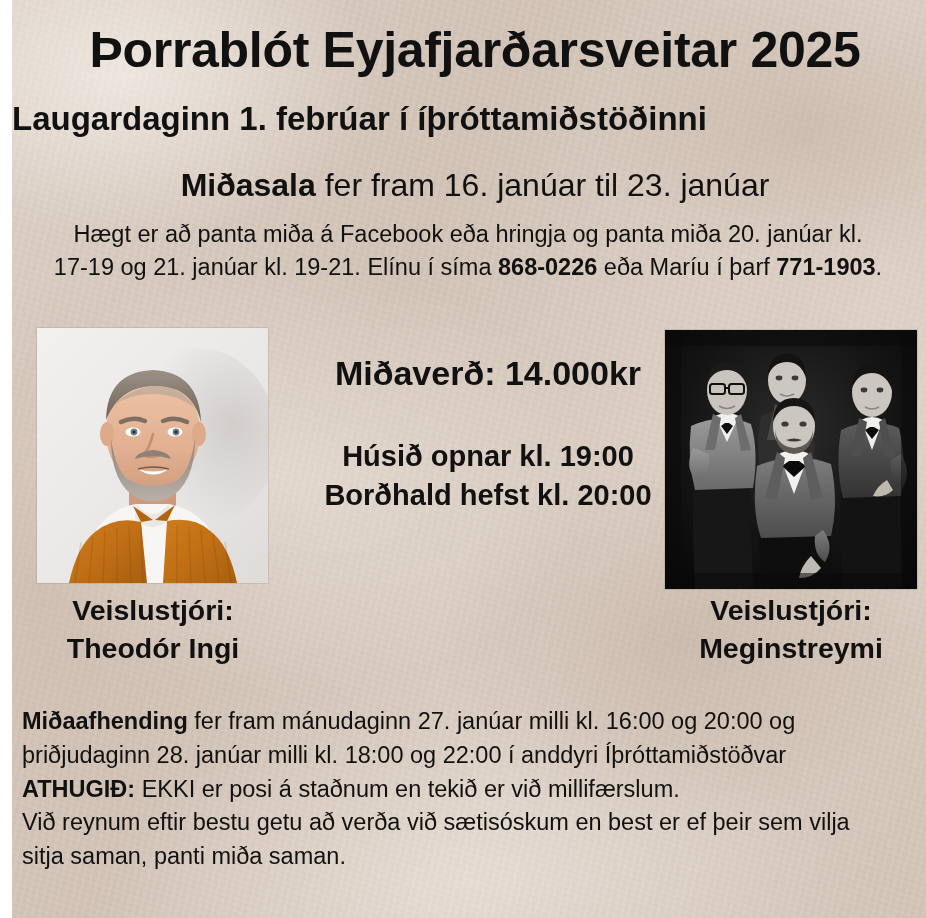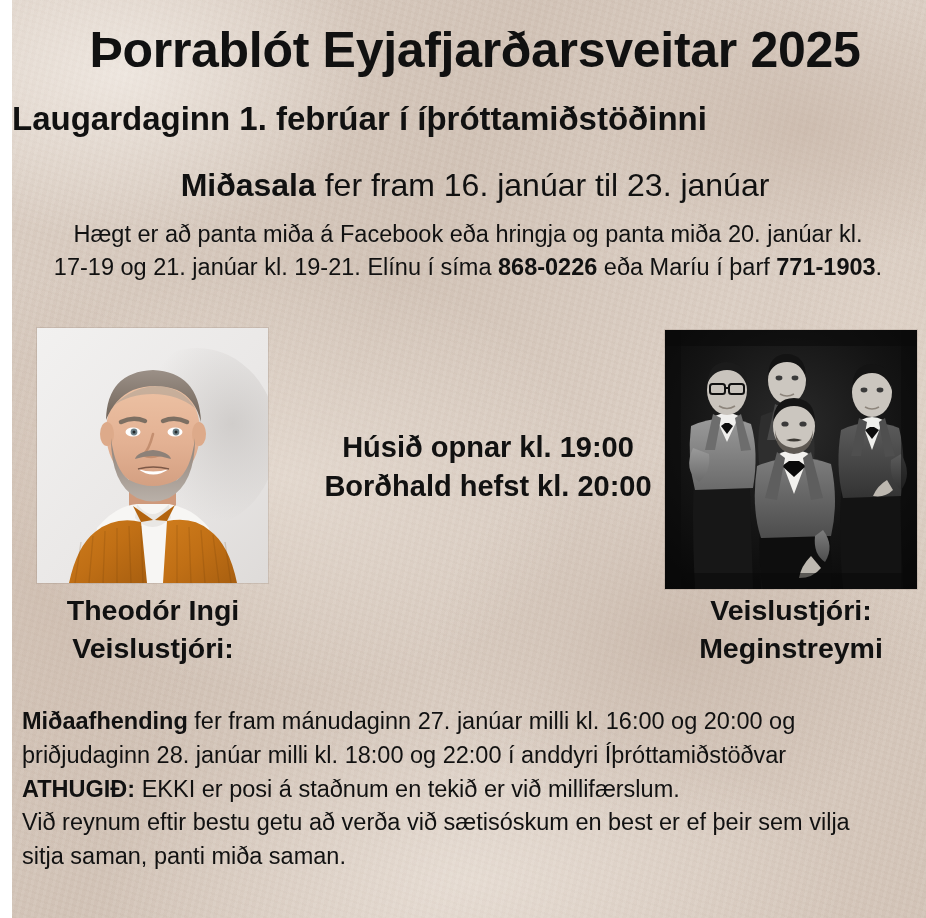--- a/index.html
+++ b/index.html
@@ -91,21 +91,21 @@
   .price {
     position: absolute;
     top: 354px; left: 286px; width: 380px;
     text-align: center;
     font-size: 34px;
     font-weight: bold;
     white-space: nowrap;
   }
   .times {
     position: absolute;
-    top: 428px; left: 276px; width: 400px;
+    top: 437px; left: 276px; width: 400px;
     text-align: center;
     font-size: 29px;
     font-weight: bold;
     line-height: 1.33;
     white-space: nowrap;
   }
 
   
   .photo {
     position: absolute;
@@ -161,20 +161,21 @@
 
     <div class="sales-line">
       <b>Miðasala</b><span> fer fram 16. janúar til 23. janúar</span>
     </div>
 
     <div class="order-info">
       <div class="line">Hægt er að panta miða á Facebook eða hringja og panta miða 20. janúar kl.</div>
       <div class="line"><span>17-19 og 21. janúar kl. 19-21. Elínu í síma </span><b>868-0226</b><span> eða Maríu í þarf </span><b>771-1903</b><span>.</span></div>
     </div>
 
+    <div class="price">Miðaverð: 14.000kr</div>
 
     <div class="times">
       <div>Húsið opnar kl. 19:00</div>
       <div>Borðhald hefst kl. 20:00</div>
     </div>
 
     <div class="photo" id="photo-host">
       <svg viewBox="0 0 231 255" preserveAspectRatio="xMidYMid slice">
         <defs>
           <linearGradient id="hostBg" x1="0" y1="0" x2="1" y2="1">
@@ -353,22 +354,22 @@
         <rect x="0" y="0" width="252" height="259" fill="none"></rect>
         <path d="M0 0 H252 V259 H0 Z" fill="url(#bandBg)" opacity="0"></path>
         <rect x="0" y="0" width="252" height="16" fill="#0a0a0a" opacity="0.55"></rect>
         <rect x="0" y="243" width="252" height="16" fill="#0a0a0a" opacity="0.55"></rect>
         <rect x="0" y="0" width="16" height="259" fill="#0a0a0a" opacity="0.5"></rect>
         <rect x="236" y="0" width="16" height="259" fill="#0a0a0a" opacity="0.5"></rect>
       </svg>
     </div>
 
     <div class="caption" id="caption-host">
+      <div>Veislustjóri:</div>
       <div>Theodór Ingi</div>
-      <div>Veislustjóri:</div>
     </div>
 
     <div class="caption" id="caption-band">
       <div>Veislustjóri:</div>
       <div>Meginstreymi</div>
     </div>
 
     <div class="footer">
       <div class="line"><b>Miðaafhending</b><span> fer fram mánudaginn 27. janúar milli kl. 16:00 og 20:00 og</span></div>
       <div class="line">þriðjudaginn 28. janúar milli kl. 18:00 og 22:00 í anddyri Íþróttamiðstöðvar</div>

